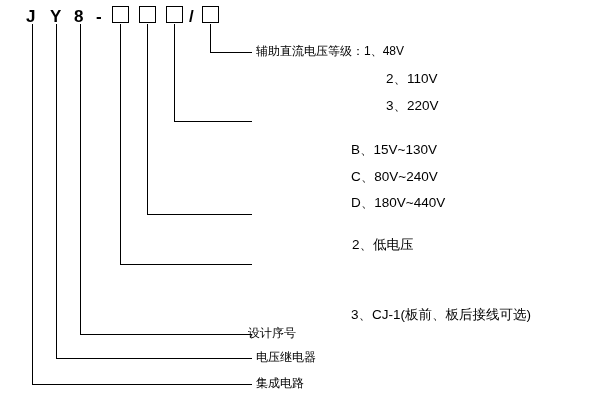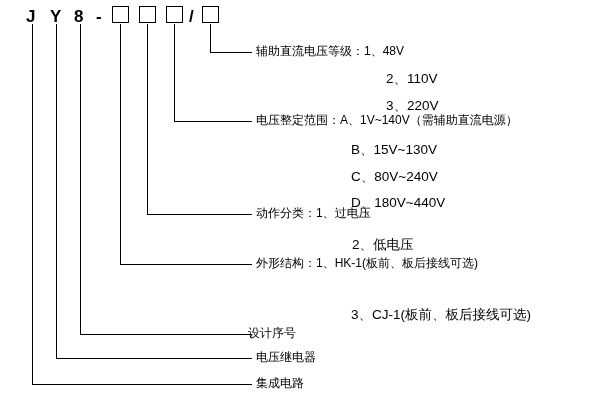--- a/index.html
+++ b/index.html
@@ -89,29 +89,26 @@
   <div class="vline" style="left:56px; top:24px; height:334px;"></div>
   <div class="hline" style="left:56px; top:358px; width:196px;"></div>
 
   <div class="vline" style="left:32px; top:24px; height:360px;"></div>
   <div class="hline" style="left:32px; top:384px; width:220px;"></div>
 
   <span class="label" style="left:256px; top:45px;">辅助直流电压等级：1、48V</span>
   <span class="label sub" style="left:386px; top:72px;">2、110V</span>
   <span class="label sub" style="left:386px; top:99px;">3、220V</span>
 
-  <span class="label" style="left:256px; top:114px;">电压整定范围：A、1V~140V（需辅助直流电源）</span>
   <span class="label sub" style="left:351px; top:143px;">B、15V~130V</span>
   <span class="label sub" style="left:351px; top:170px;text-align:right;">C、80V~240V</span>
   <span class="label sub" style="left:351px; top:196px;">D、180V~440V</span>
 
-  <span class="label" style="left:256px; top:207px;">动作分类：1、过电压</span>
   <span class="label sub" style="left:352px; top:238px;">2、低电压</span>
 
-  <span class="label" style="left:256px; top:257px;">外形结构：1、HK-1(板前、板后接线可选)</span>
   <span class="label sub" style="left:351px; top:308px;">3、CJ-1(板前、板后接线可选)</span>
 
   <span class="label" style="left:248px; top:327px;">设计序号</span>
 
   <span class="label" style="left:256px; top:351px;">电压继电器</span>
 
   <span class="label" style="left:256px; top:377px;">集成电路</span>
 
 </div>
 

